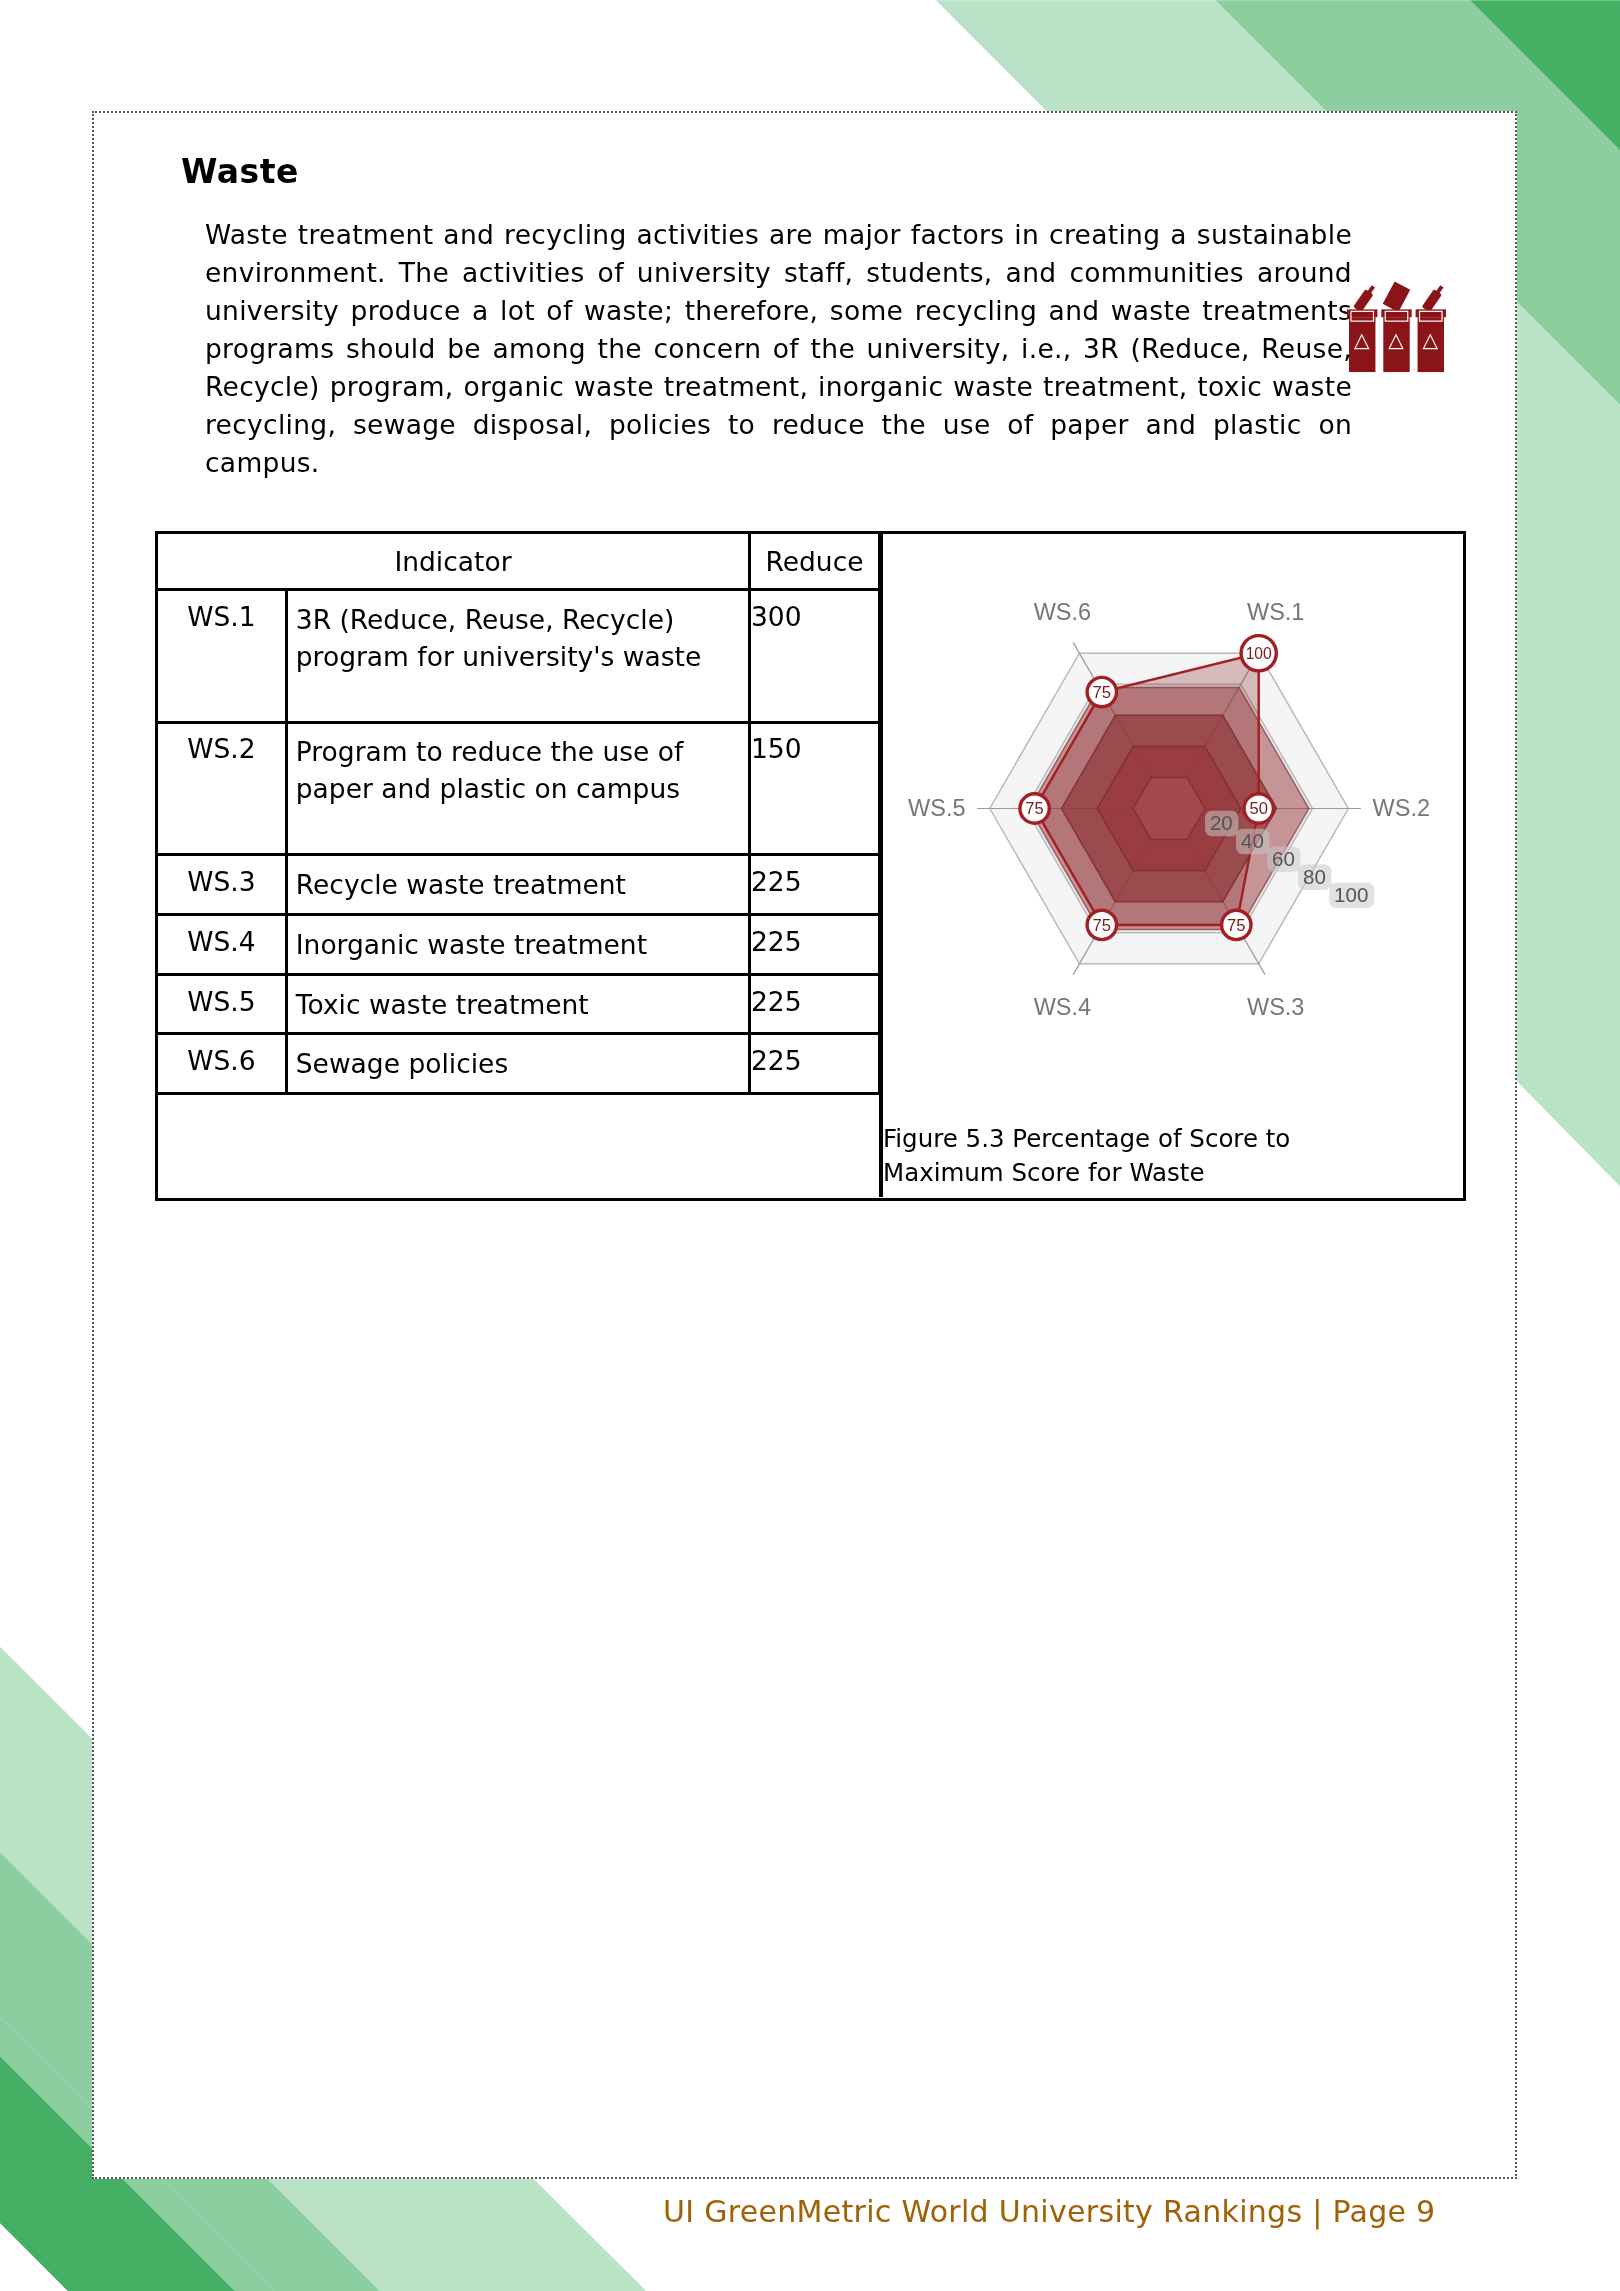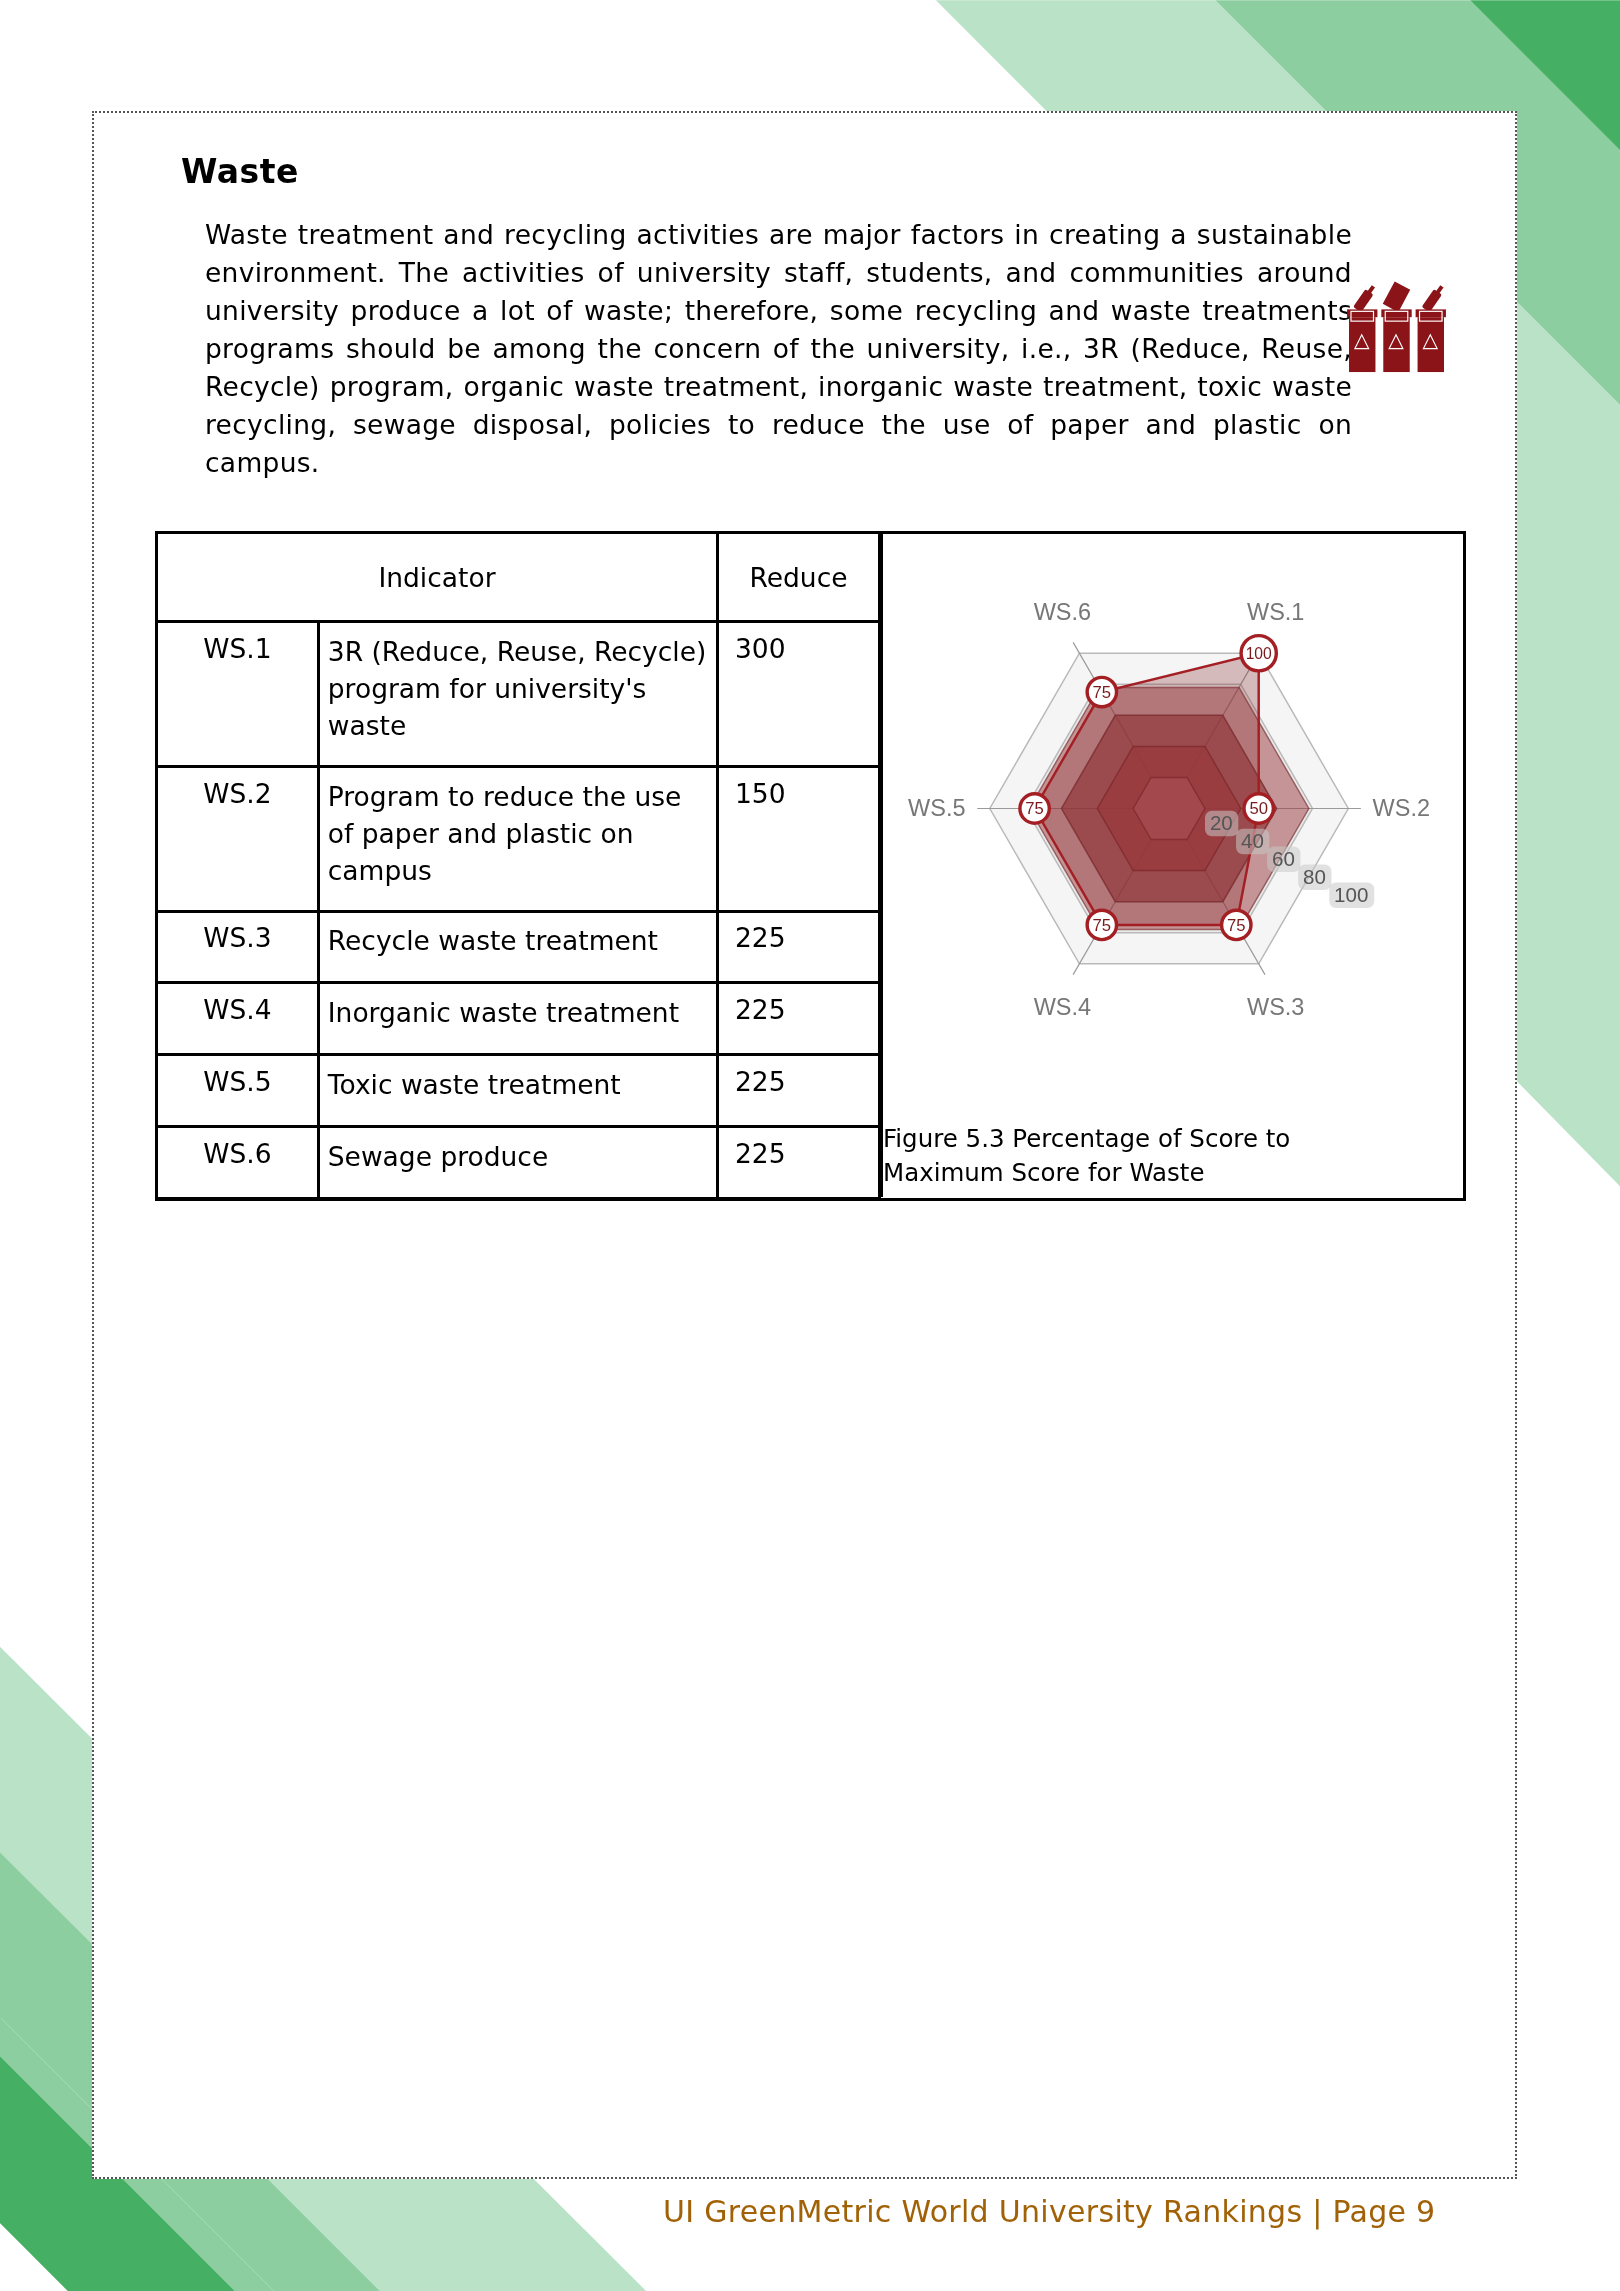--- a/index.html
+++ b/index.html
@@ -26,21 +26,21 @@
   .bins-icon { position: absolute; left: 1345px; top: 280px; width: 104px; height: 94px; z-index: 2; }
 
   .main-table {
     position: absolute; left: 155px; top: 531px; width: 1311px; height: 670px; z-index: 2;
     border: 3.9px solid #000; box-sizing: border-box;
   }
   .ind-table {
     position: absolute; left: 0; top: 0; width: 723px; border-collapse: collapse;
     font-family: "DejaVu Sans", sans-serif; font-size: 26.5px;
   }
-  .ind-table td, .ind-table th { border: 3.9px solid #000; padding: 16px; vertical-align: top; }
+  .ind-table td, .ind-table th { border: 3.9px solid #000; padding: 0; vertical-align: top; }
   .ind-table tr:first-child th { border-top: none; }
   .ind-table th:first-child, .ind-table td:first-child { border-left: none; }
   .ind-table th { font-weight: normal; height: 54px; vertical-align: middle; text-align: center; }
   .ind-table td.code { width: 127px; text-align: center; padding-top: 9.8px; }
   .ind-table td.desc { padding: 9.8px 7.8px 3.9px 7.8px; line-height: 37px; }
   .ind-table td.pt { width: 127px; text-align: left; padding-top: 9.8px; }
   .ind-table tr.r3 td { height: 43px; }
   .ind-table tr.r1 td, .ind-table tr.r2 td { height: 116px; }
   .divider-v { position: absolute; left: 721px; top: 0; width: 3.9px; height: 663px; background: #000; }
 
@@ -134,21 +134,21 @@
       <td class="desc">Inorganic waste treatment</td>
       <td class="pt">225</td>
     </tr>
     <tr class="r3">
       <td class="code">WS.5</td>
       <td class="desc">Toxic waste treatment</td>
       <td class="pt">225</td>
     </tr>
     <tr class="r3">
       <td class="code">WS.6</td>
-      <td class="desc">Sewage produce</td>
+      <td class="desc">Sewage policies</td>
       <td class="pt">225</td>
     </tr>
   </tbody>
     </table>
   <div class="divider-v"></div>
 
   <div class="chart-wrap">
     <svg class="chart-svg" id="radar" viewBox="0 0 590 560">
         <polygon points="383.5,121.51735110744772 475,280 383.5,438.4826488925523 200.50000000000006,438.4826488925523 109,280 200.49999999999991,121.51735110744778" fill="#f5f5f5" stroke="#b9b9b9" stroke-width="1.5"></polygon>
         <polygon points="365.20000000000005,153.2138808859582 438.4,280 365.20000000000005,406.7861191140418 218.8,406.78611911404187 145.6,280 218.79999999999993,153.21388088595822" fill="#eaeaea" stroke="#b9b9b9" stroke-width="1.5"></polygon>

